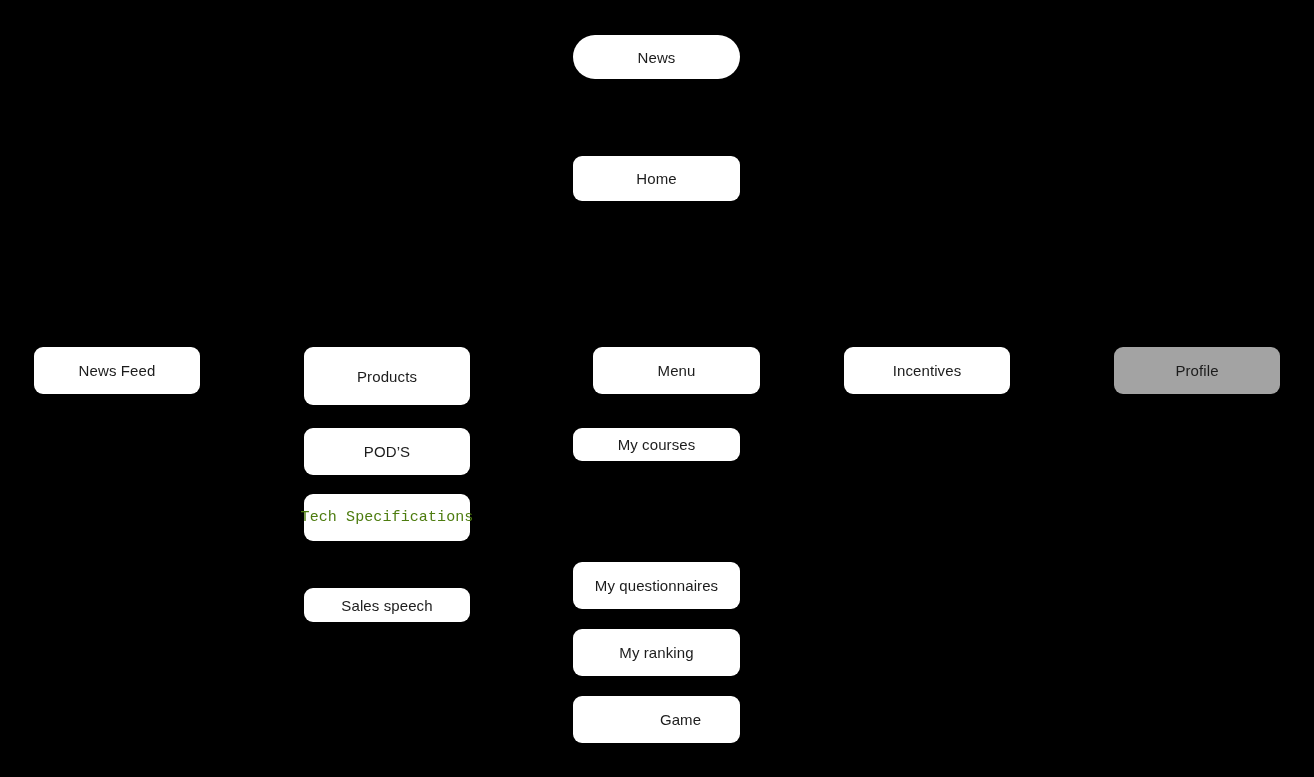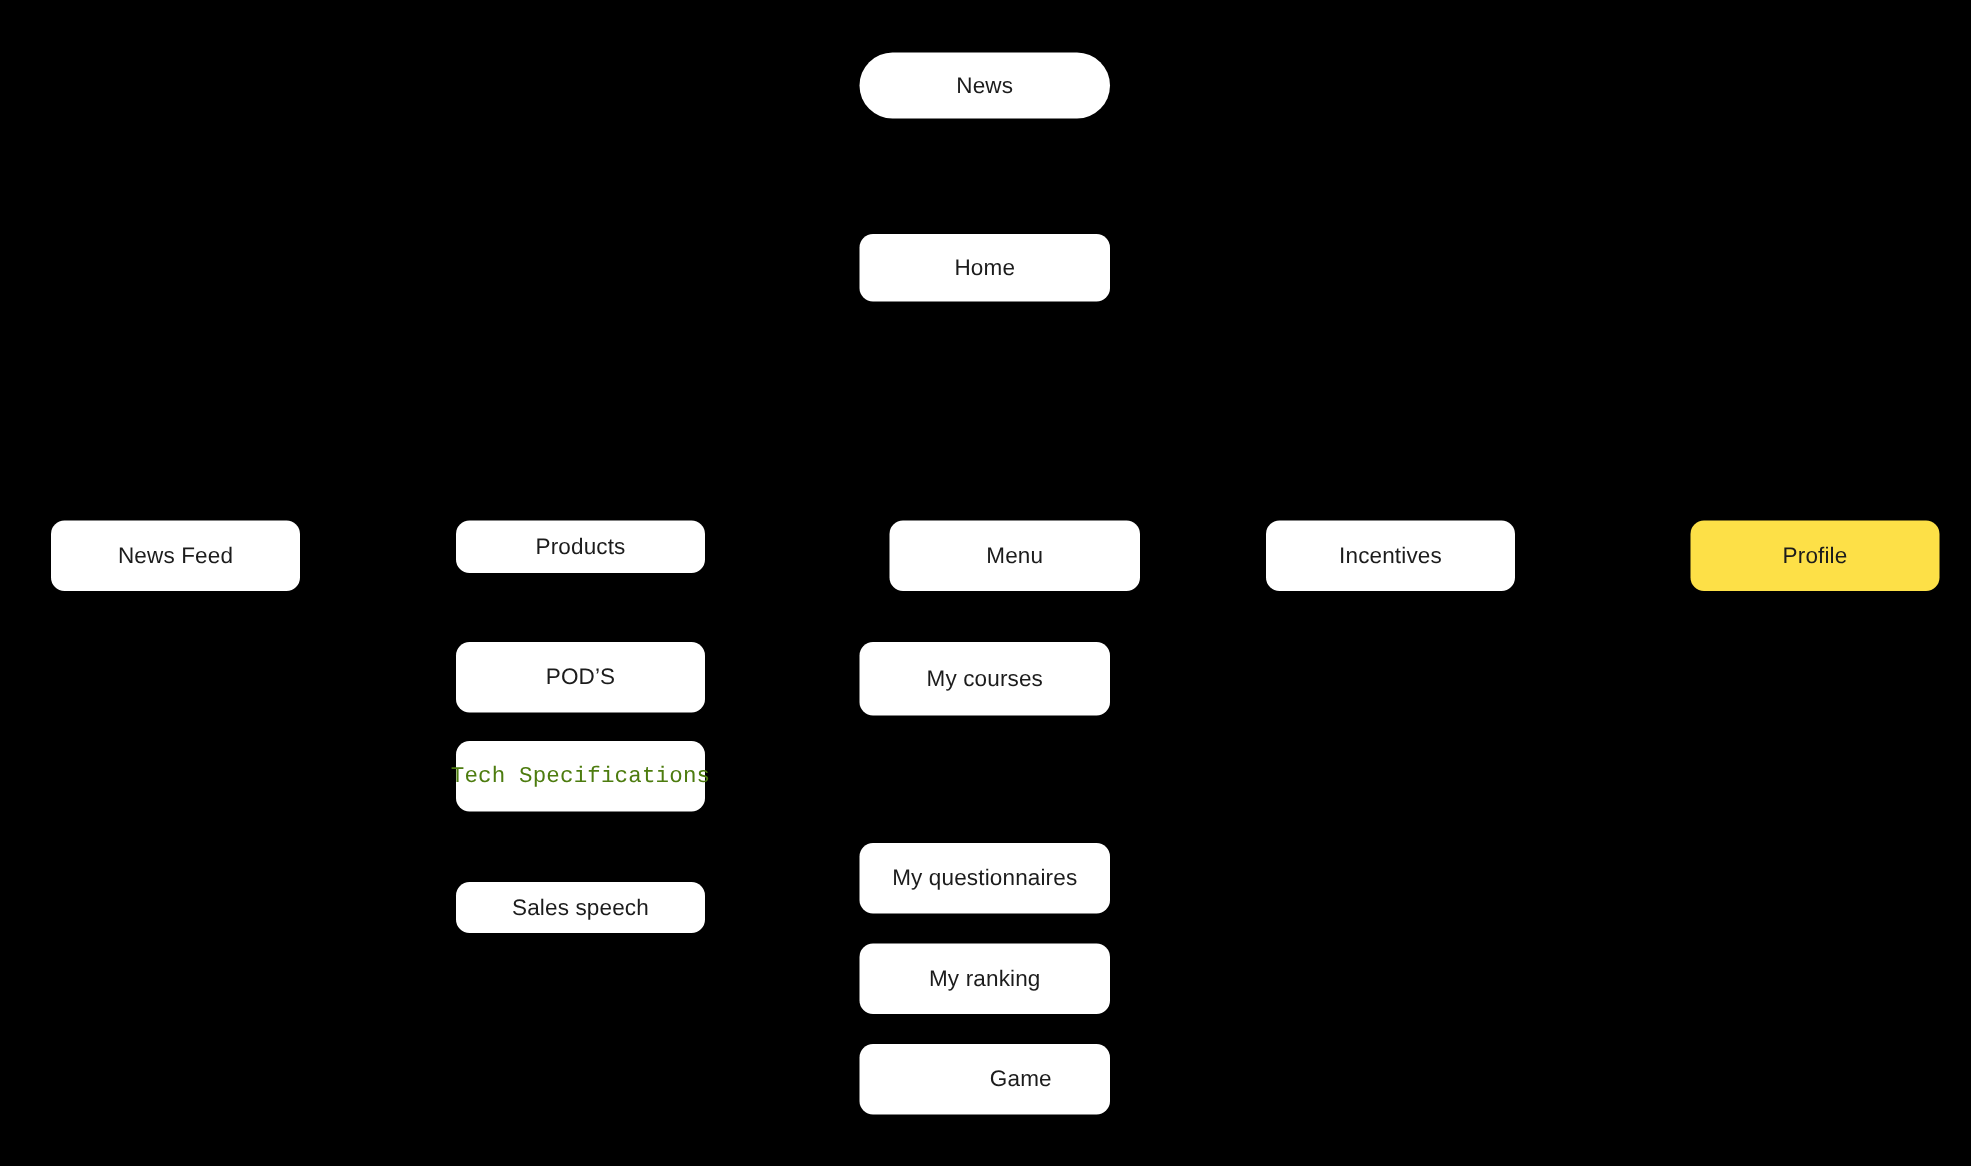--- a/index.html
+++ b/index.html
@@ -32,28 +32,28 @@
     box-sizing: border-box;
     cursor: default;
   }
   .node.pill {
     border-radius: 22px;
   }
   
   .n-login            { left: 573px;  top: 35px;  width: 167px; height: 44px; }
   .n-home             { left: 573px;  top: 156px; width: 167px; height: 45px; }
   .n-news-feed        { left: 34px;   top: 347px; width: 166px; height: 47px; }
-  .n-products         { left: 304px;  top: 347px; width: 166px; height: 35px; }
+  .n-products         { left: 304px;  top: 347px; width: 166px; height: 58px; }
   .n-menu             { left: 593px;  top: 347px; width: 167px; height: 47px; }
   .n-incentives       { left: 844px;  top: 347px; width: 166px; height: 47px; }
   .n-profile          { left: 1114px; top: 347px; width: 166px; height: 47px; }
   .n-pods             { left: 304px;  top: 428px; width: 166px; height: 47px; }
   .n-tech-specs       { left: 304px;  top: 494px; width: 166px; height: 47px; }
   .n-sales-speech     { left: 304px;  top: 588px; width: 166px; height: 34px; }
-  .n-my-courses       { left: 573px;  top: 428px; width: 167px; height: 49px; }
+  .n-my-courses       { left: 573px;  top: 428px; width: 167px; height: 33px; }
   .n-my-evaluations   { left: 573px;  top: 495px; width: 167px; height: 47px; }
   .n-my-questionnaires{ left: 573px;  top: 562px; width: 167px; height: 47px; }
   .n-my-ranking       { left: 573px;  top: 629px; width: 167px; height: 47px; }
   .n-game             { left: 573px;  top: 696px; width: 167px; height: 47px; padding-left: 48px; }
 </style>
 </head>
 <body style="background: rgb(0, 0, 0);">
 
 <div class="stage">
 
@@ -62,21 +62,21 @@
   <div class="node n-home" style="background: rgb(255, 255, 255); color: rgb(28, 28, 28);">Home</div>
 
   <div class="node n-news-feed" style="background: rgb(255, 255, 255); color: rgb(28, 28, 28);">News Feed</div>
 
   <div class="node n-products" style="background: rgb(255, 255, 255); color: rgb(28, 28, 28);">Products</div>
 
   <div class="node n-menu" style="background: rgb(255, 255, 255); color: rgb(28, 28, 28);">Menu</div>
 
   <div class="node n-incentives" style="background: rgb(255, 255, 255); color: rgb(28, 28, 28);">Incentives</div>
 
-  <div class="node n-profile" style="background: #fde047; color: rgb(28, 28, 28); margin-left: 13px;">Profile</div>
+  <div class="node n-profile" style="background: #a3a3a3; color: rgb(28, 28, 28);">Profile</div>
 
   <div class="node n-pods" style="background: rgb(255, 255, 255); color: rgb(28, 28, 28);">POD’S</div>
 
   <div class="node n-tech-specs" style="background: rgb(255, 255, 255); color: #4d7c0f; font-family: Liberation Mono, monospace;">Tech Specifications</div>
 
   <div class="node n-sales-speech" style="background: rgb(255, 255, 255); color: rgb(28, 28, 28);">Sales speech</div>
 
   <div class="node n-my-courses" style="background: rgb(255, 255, 255); color: rgb(28, 28, 28);">My courses</div>
 
 

